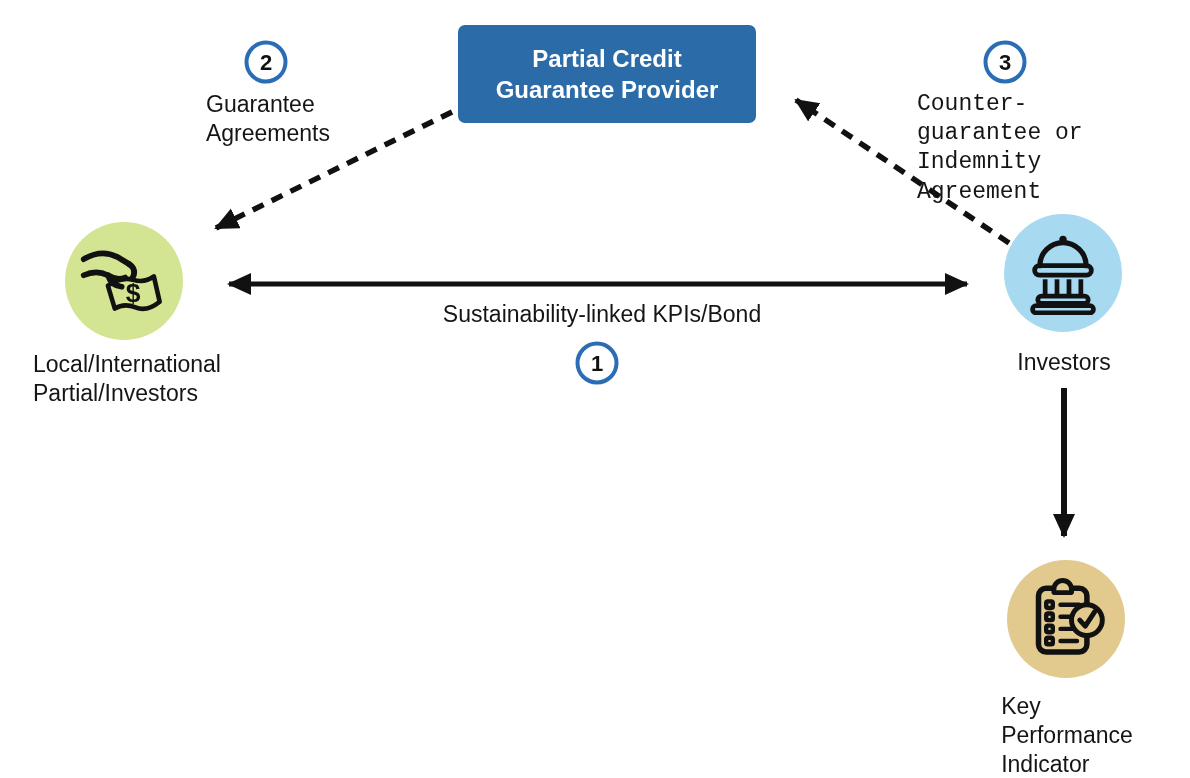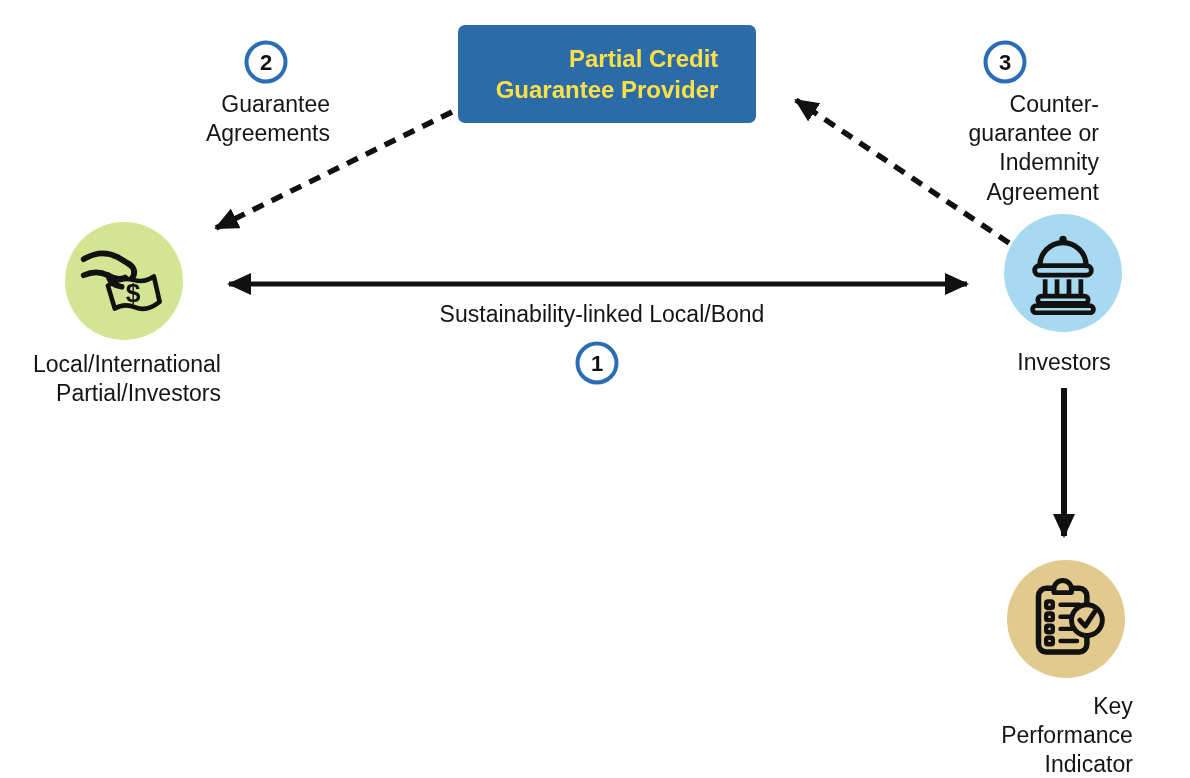--- a/index.html
+++ b/index.html
@@ -7,33 +7,33 @@
     position:relative; width:1190px; height:778px; background:#ffffff;
     font-family:"Liberation Sans", sans-serif; overflow:hidden; color:#151515;
   }
   .arrows-layer { position:absolute; left:0; top:0; }
   .provider-box {
     position:absolute; left:458px; top:25px; width:298px; height:98px;
     background:#2B6CA8; border-radius:7px;
     display:flex; align-items:center; justify-content:center;
   }
   .provider-box .box-label {
-    color:#fde047; font-weight:bold; font-size:24px; line-height:1.3;
-    text-align:right; white-space:pre-line;
+    color:#ffffff; font-weight:bold; font-size:24px; line-height:1.3;
+    text-align:center; white-space:pre-line;
   }
   .node-circle {
     position:absolute; width:118px; height:118px; border-radius:50%;
     display:flex; align-items:center; justify-content:center;
   }
   .node-circle.lenders    { left:65px;  top:222px; background:#D3E592; }
   .node-circle.government { left:1004px; top:214px; background:#A7DAF0; }
   .node-circle.kpi        { left:1007px; top:560px; background:#E2CA8E; }
   .label {
     position:absolute; transform:translateX(-50%);
-    font-size:23px; line-height:1.27; text-align:right; white-space:pre-line;
+    font-size:23px; line-height:1.27; text-align:left; white-space:pre-line;
   }
   .badge {
     position:absolute; width:35px; height:35px; border-radius:50%;
     background:#ffffff; border:4px solid #2A6DB4;
     transform:translate(-50%,-50%);
     display:flex; align-items:center; justify-content:center;
     font-weight:bold; font-size:22px; color:#111111;
   }
   .icon-svg { display:block; }
 </style>
@@ -64,23 +64,23 @@
   </div>
   <div class="badge" style="left:1005px; top:62px;">
     <span>3</span>
   </div>
   <div class="badge" style="left:597px; top:363px;">
     <span>1</span>
   </div>
 
   <div class="label" style="left:268px; top:90px;">Guarantee
 Agreements</div>
-  <div class="label" style="left:1008px; top:90px;">Counter-guarantee or
+  <div class="label" style="left:1008px; top:90px;font-family:Liberation Mono, monospace;">Counter-guarantee or
 Indemnity Agreement</div>
-  <div class="label" style="left:602px; top:300px;">Sustainability-linked Local/Bond</div>
+  <div class="label" style="left:602px; top:300px;">Sustainability-linked KPIs/Bond</div>
 
   <div class="node-circle lenders">
     <svg class="icon-svg" width="92" height="92" viewBox="0 0 80 80">
       <path d="M26 44 Q38 36 48 39 Q58 42 66 36 L71 58 Q60 67 50 63 Q40 59 32 64 Z" fill="#D3E592" stroke="#111" stroke-width="4" stroke-linejoin="round"></path>
       <text x="48" y="58" text-anchor="middle" font-size="23" font-weight="bold" font-family="Liberation Sans, sans-serif" fill="#111">$</text>
       <path d="M5 21 Q20 12 34 19 L44 25" fill="none" stroke="#111" stroke-width="5" stroke-linecap="round"></path>
       <path d="M44 25 Q52 30 47 38" fill="none" stroke="#111" stroke-width="5" stroke-linecap="round"></path>
       <path d="M5 35 Q16 30 26 35 Q34 40 41 37" fill="none" stroke="#111" stroke-width="5" stroke-linecap="round"></path>
       <path d="M26 35 Q29 44 38 45" fill="none" stroke="#111" stroke-width="5" stroke-linecap="round"></path>
     </svg>

